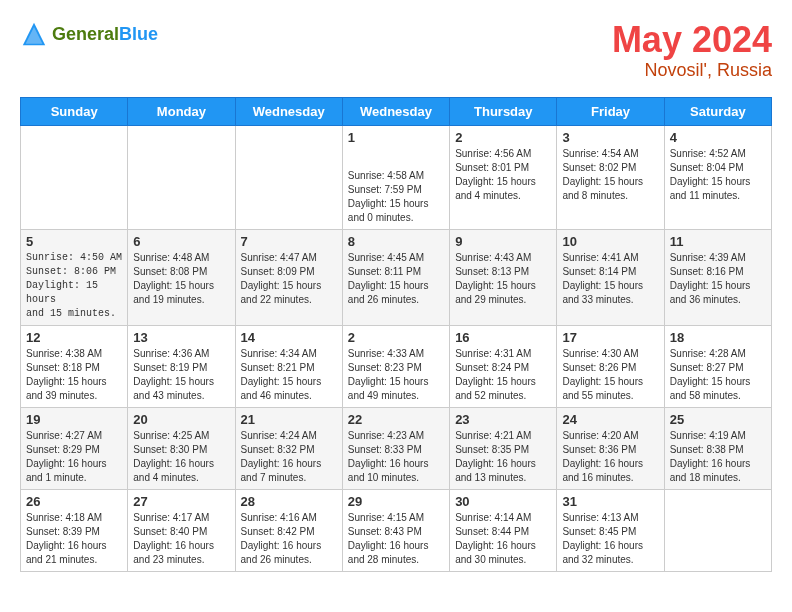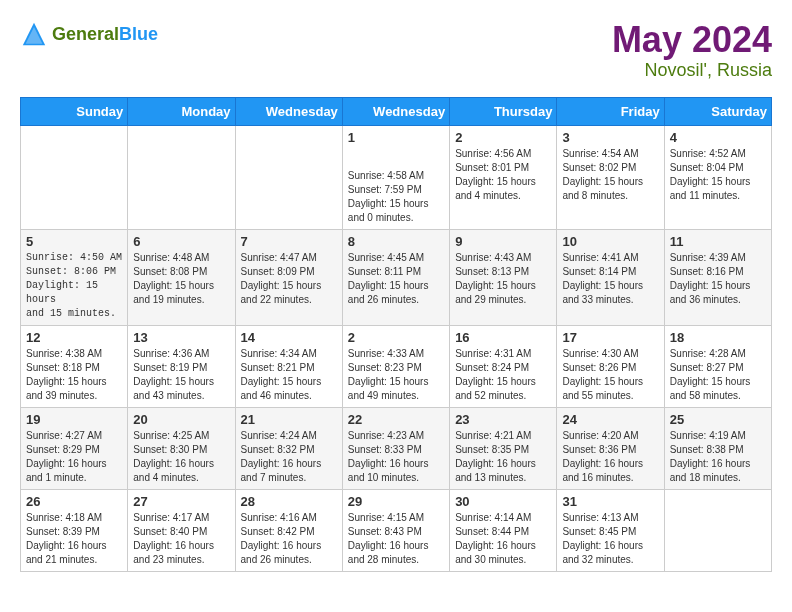--- a/index.html
+++ b/index.html
@@ -34,39 +34,39 @@
     .logo-icon {
       width: 28px;
       height: 28px;
     }
     .title-block {
       text-align: right;
     }
     .month-year {
       font-size: 36px;
       font-weight: bold;
-      color: #701a75;
+      color: #ef4444;
       line-height: 1.1;
     }
     .location {
       font-size: 18px;
-      color: #4d7c0f;
+      color: #c2410c;
     }
     table {
       width: 100%;
       border-collapse: collapse;
       table-layout: fixed;
     }
     th {
       background-color: #2196f3;
       color: #fff;
       font-size: 13px;
       font-weight: bold;
       padding: 6px 4px;
-      text-align: right;
+      text-align: center;
       border: 1px solid #1976d2;
     }
     td {
       border: 1px solid #ccc;
       vertical-align: top;
       padding: 4px 5px;
       font-size: 10.5px;
       color: #333;
       height: 82px;
       background: #fff;

